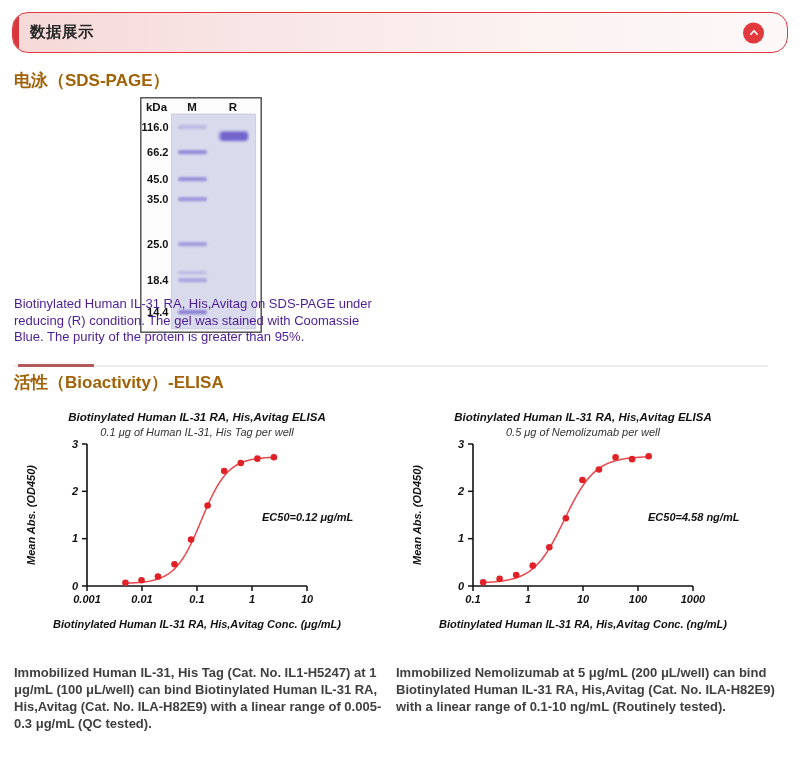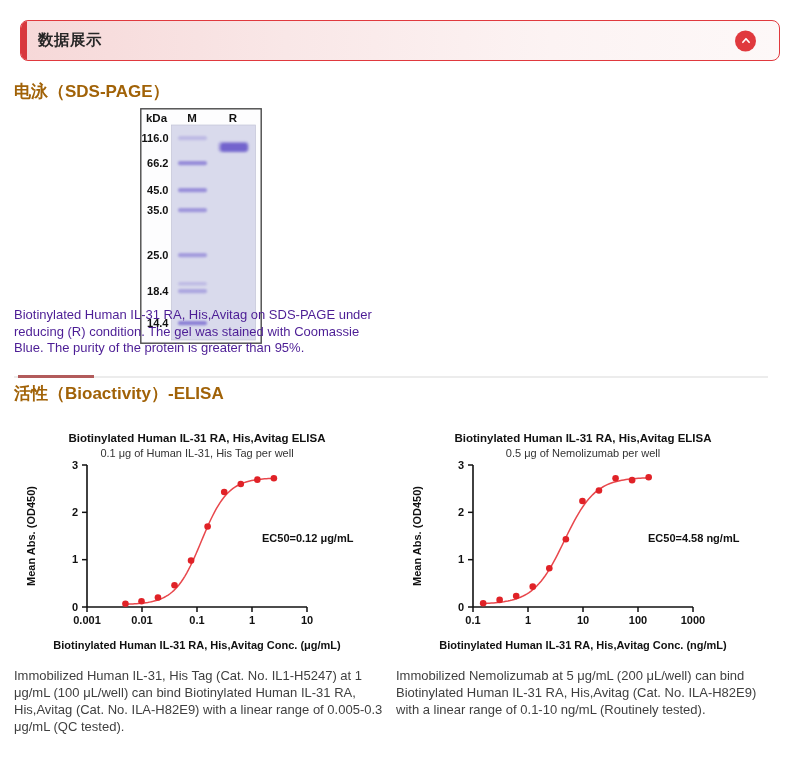--- a/index.html
+++ b/index.html
@@ -2,42 +2,42 @@
 <html><head>
 <meta charset="utf-8">
 <style>
   html,body{margin:0;padding:0;}
   body{
     width:800px;height:782px;background:#ffffff;overflow:hidden;
     font-family:"Liberation Sans",sans-serif;color:#222;
     -webkit-font-smoothing:antialiased;
   }
   .header{
-    margin:20px;height:41px;box-sizing:border-box;
-    border:1.5px solid #e0393e;border-radius:8px;
+    margin:12px;height:41px;box-sizing:border-box;
+    border:1.5px solid #e0393e;border-radius:16px;
     background:linear-gradient(90deg,#f6d8d8 0%,#f9e7e7 35%,#fcf3f3 70%,#fdf8f8 100%);
     display:flex;align-items:center;position:relative;overflow:hidden;
   }
   .accent-bar{position:absolute;left:0;top:0;bottom:0;width:6px;background:#d8383d;}
   .header-title{margin-left:17px;font-weight:bold;font-size:15.5px;color:#262626;letter-spacing:.5px;}
   .collapse-btn{
     position:absolute;right:23px;top:50%;transform:translateY(-50%);
     width:21px;height:21px;border-radius:50%;background:#e0393e;border:none;
     display:flex;align-items:center;justify-content:center;cursor:pointer;padding:0;
   }
   .content{padding:0 14px;}
   h2.section{font-size:17px;line-height:22px;font-weight:bold;color:#a16207;margin:17px 0 0 0;}
   h2.section.second{margin-top:5px;}
   .gel-wrap{margin:5px 0 0 126px;width:122px;height:192px;}
   .caption{margin:7px 0 0 0;width:378px;font-size:13px;line-height:16.5px;color:#4c1d95;}
   .divider{margin-top:19px;height:2px;background:#ececec;width:754px;position:relative;}
   .divider-red{position:absolute;left:4px;top:-0.5px;width:76px;height:3px;background:#b25b5b;}
-  .charts-row{display:grid;grid-template-columns:1fr 1fr;margin-top:22px;justify-items:center;}
+  .charts-row{display:grid;grid-template-columns:1fr 1fr;margin-top:12px;justify-items:center;font-style:italic;}
   .chart-svg{display:block;}
-  .captions-row{display:grid;grid-template-columns:1fr 1fr;margin-top:10px;padding-right:8px;}
+  .captions-row{display:grid;grid-template-columns:1fr 1fr;margin-top:28px;padding-right:8px;font-weight:bold;}
   .captions-row p{margin:0;font-size:13px;line-height:17px;color:#3f3f3f;}
 </style>
 </head>
 <body>
 
 <div class="header">
   <span class="accent-bar"></span>
   <span class="header-title">数据展示</span>
   <button class="collapse-btn" title="">
     <svg width="14" height="14" viewBox="0 0 20 20">

